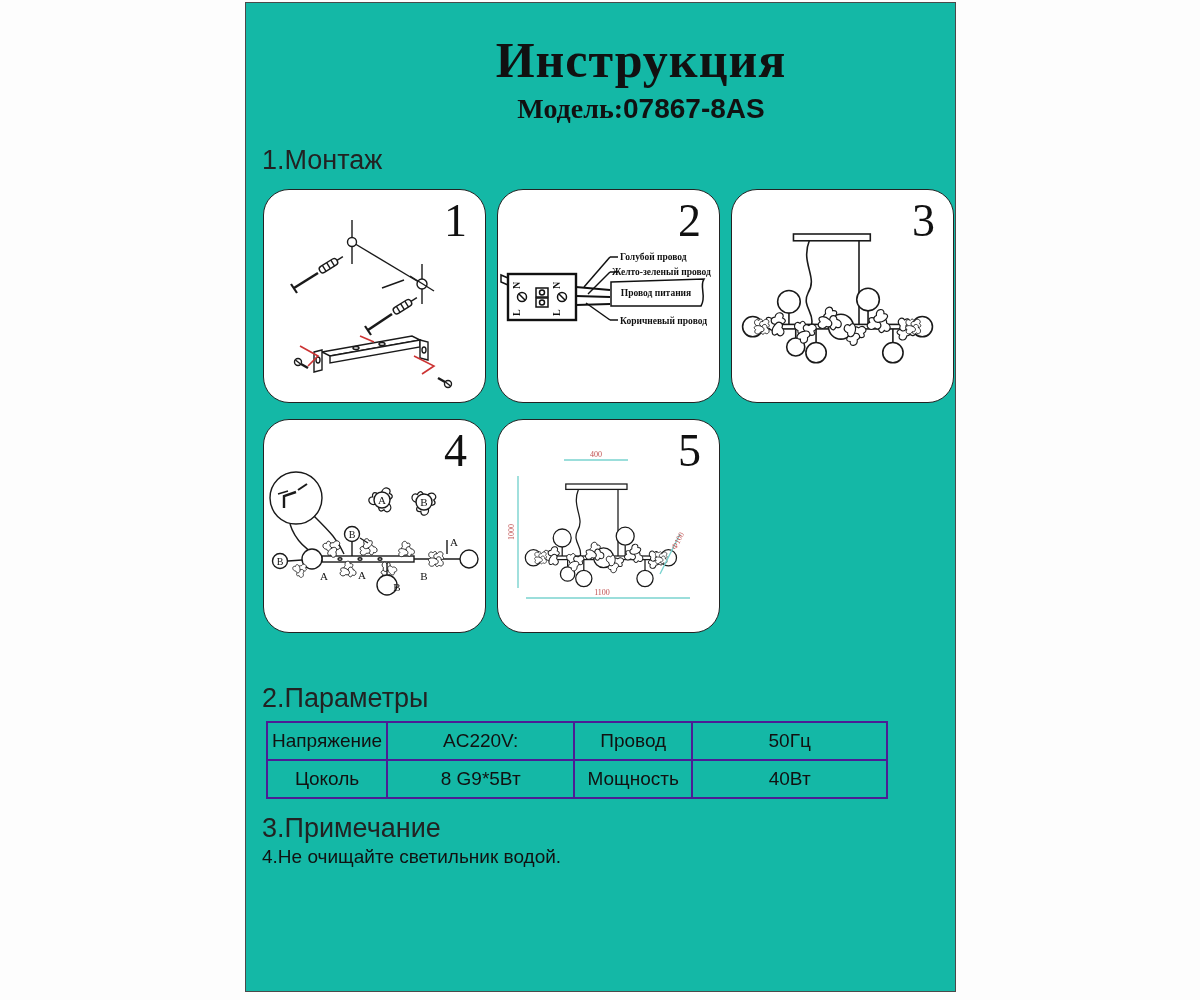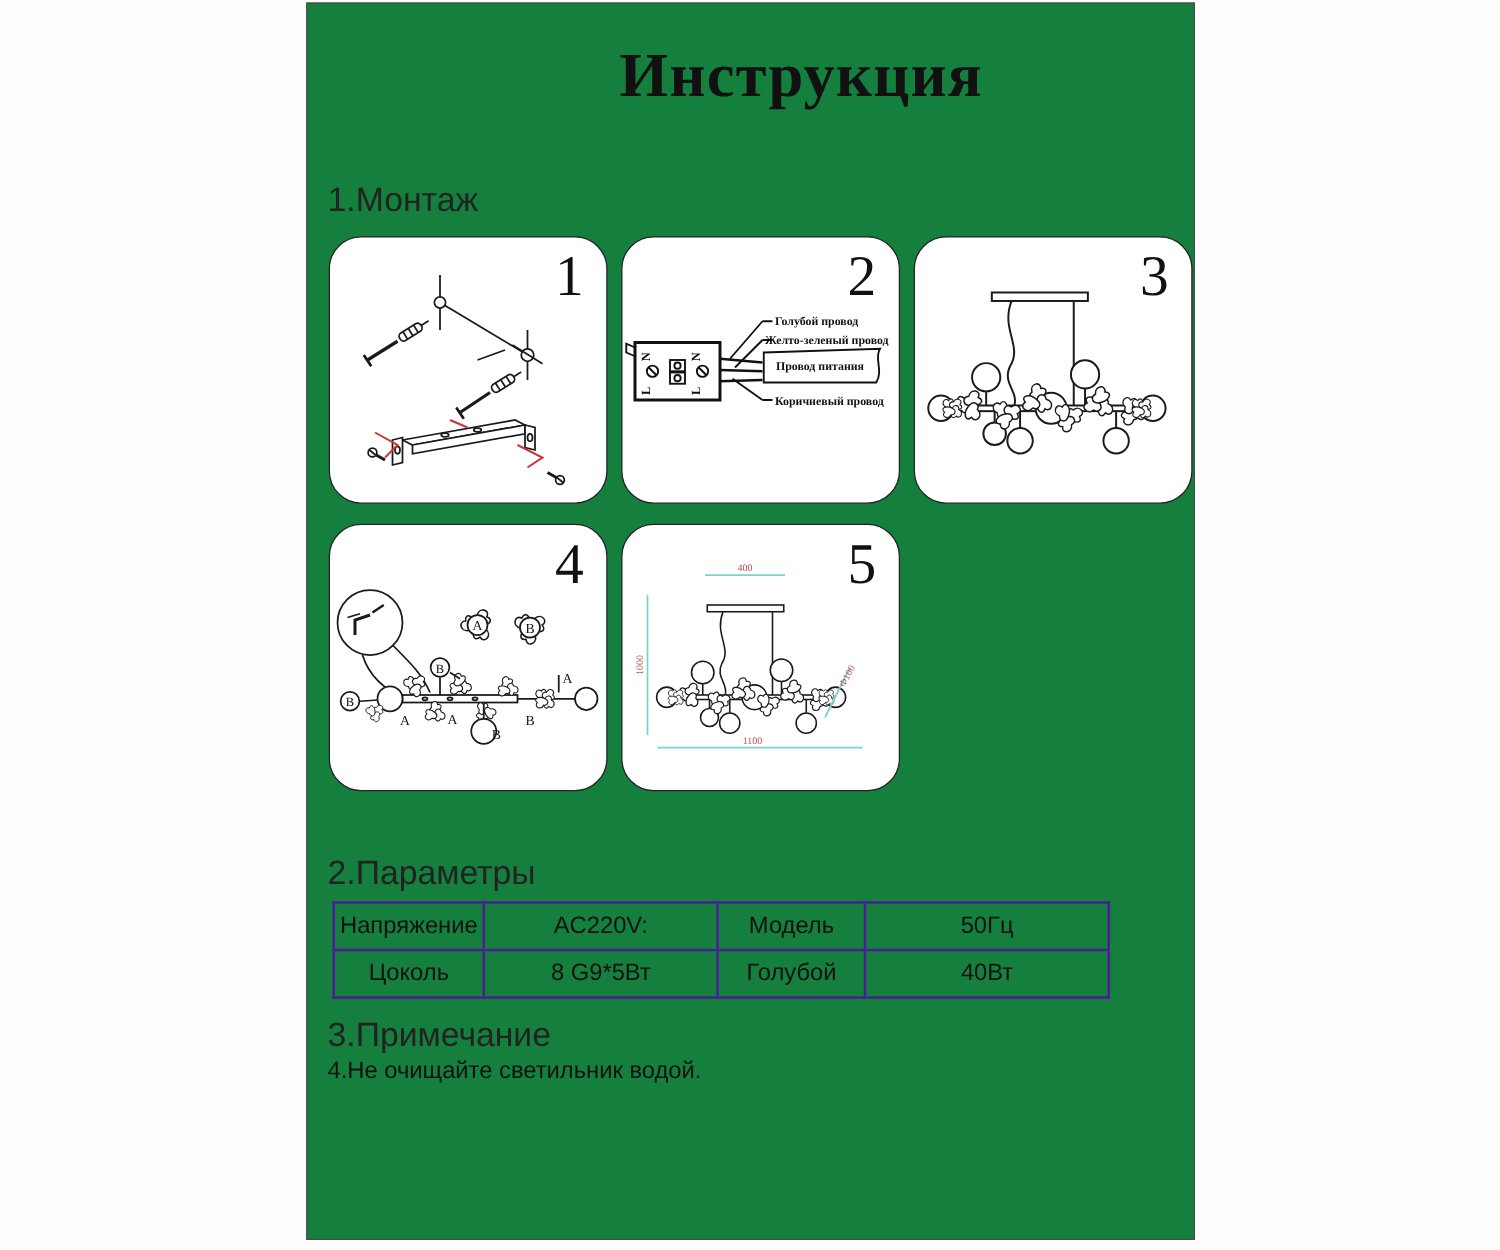--- a/index.html
+++ b/index.html
@@ -3,21 +3,21 @@
 <meta charset="utf-8">
 <style>
   html,body{margin:0;padding:0;}
   body{
     width:1200px;height:1000px;position:relative;
     background:#fdfdfd;overflow:hidden;
     font-family:"Liberation Sans",sans-serif;color:#111;
   }
   .page{
     position:absolute;left:245px;top:2px;width:709px;height:988px;
-    background:#15803d;border:1px solid #4a4a4a;
+    background:#14b8a6;border:1px solid #4a4a4a;
   }
   .title{
     position:absolute;left:395px;top:28px;transform:translateX(-50%);
     font-family:"Liberation Serif",serif;font-weight:700;font-size:50px;
     white-space:nowrap;letter-spacing:1px;
   }
   .subtitle{
     position:absolute;left:395px;top:90px;transform:translateX(-50%);
     white-space:nowrap;font-size:28px;font-weight:700;
   }
@@ -90,20 +90,23 @@
       <use href="#cluster" transform="translate(142,84) scale(0.85) rotate(300)"></use>
       <use href="#pin4" transform="translate(14,82) scale(0.8)"></use>
       <use href="#pin4" transform="translate(148,82) scale(0.8)"></use>
     </g>
   </defs>
 </svg>
 
 <div class="page">
 
   <div class="title">Инструкция</div>
+  <div class="subtitle">
+    <span class="lbl">Модель:</span><span class="val">07867-8AS</span>
+  </div>
 
   <div class="sec-heading" style="top:142px">1.Монтаж</div>
 
   <div class="panel" style="left:17px;top:186px">
     <div class="panel-num">1</div>
     <svg width="221" height="212" viewBox="0 0 221 212">
       <g stroke="#1a1a1a" stroke-width="1.4" fill="none">
         <line x1="88" y1="52" x2="158" y2="94"></line>
         <line x1="88" y1="30" x2="88" y2="74"></line>
           <circle cx="88" cy="52" r="4.5" fill="#fff"></circle>
@@ -271,27 +274,27 @@
     </svg>
   </div>
 
   <div class="sec-heading" style="top:680px">2.Параметры</div>
 
   <table class="params">
     <tbody>
         <tr>
       <td class="col0">Напряжение</td>
       <td class="col1">AC220V:</td>
-      <td class="col2">Модель</td>
+      <td class="col2">Провод</td>
       <td class="col3">50Гц</td>
     </tr>
     <tr>
       <td class="col0">Цоколь</td>
       <td class="col1">8 G9*5Вт</td>
-      <td class="col2">Голубой</td>
+      <td class="col2">Мощность</td>
       <td class="col3">40Вт</td>
     </tr>
   </tbody>
     </table>
 
   <div class="sec-heading" style="top:810px">3.Примечание</div>
 
   <div class="notes">
     <div>4.Не очищайте светильник водой.</div>
 

